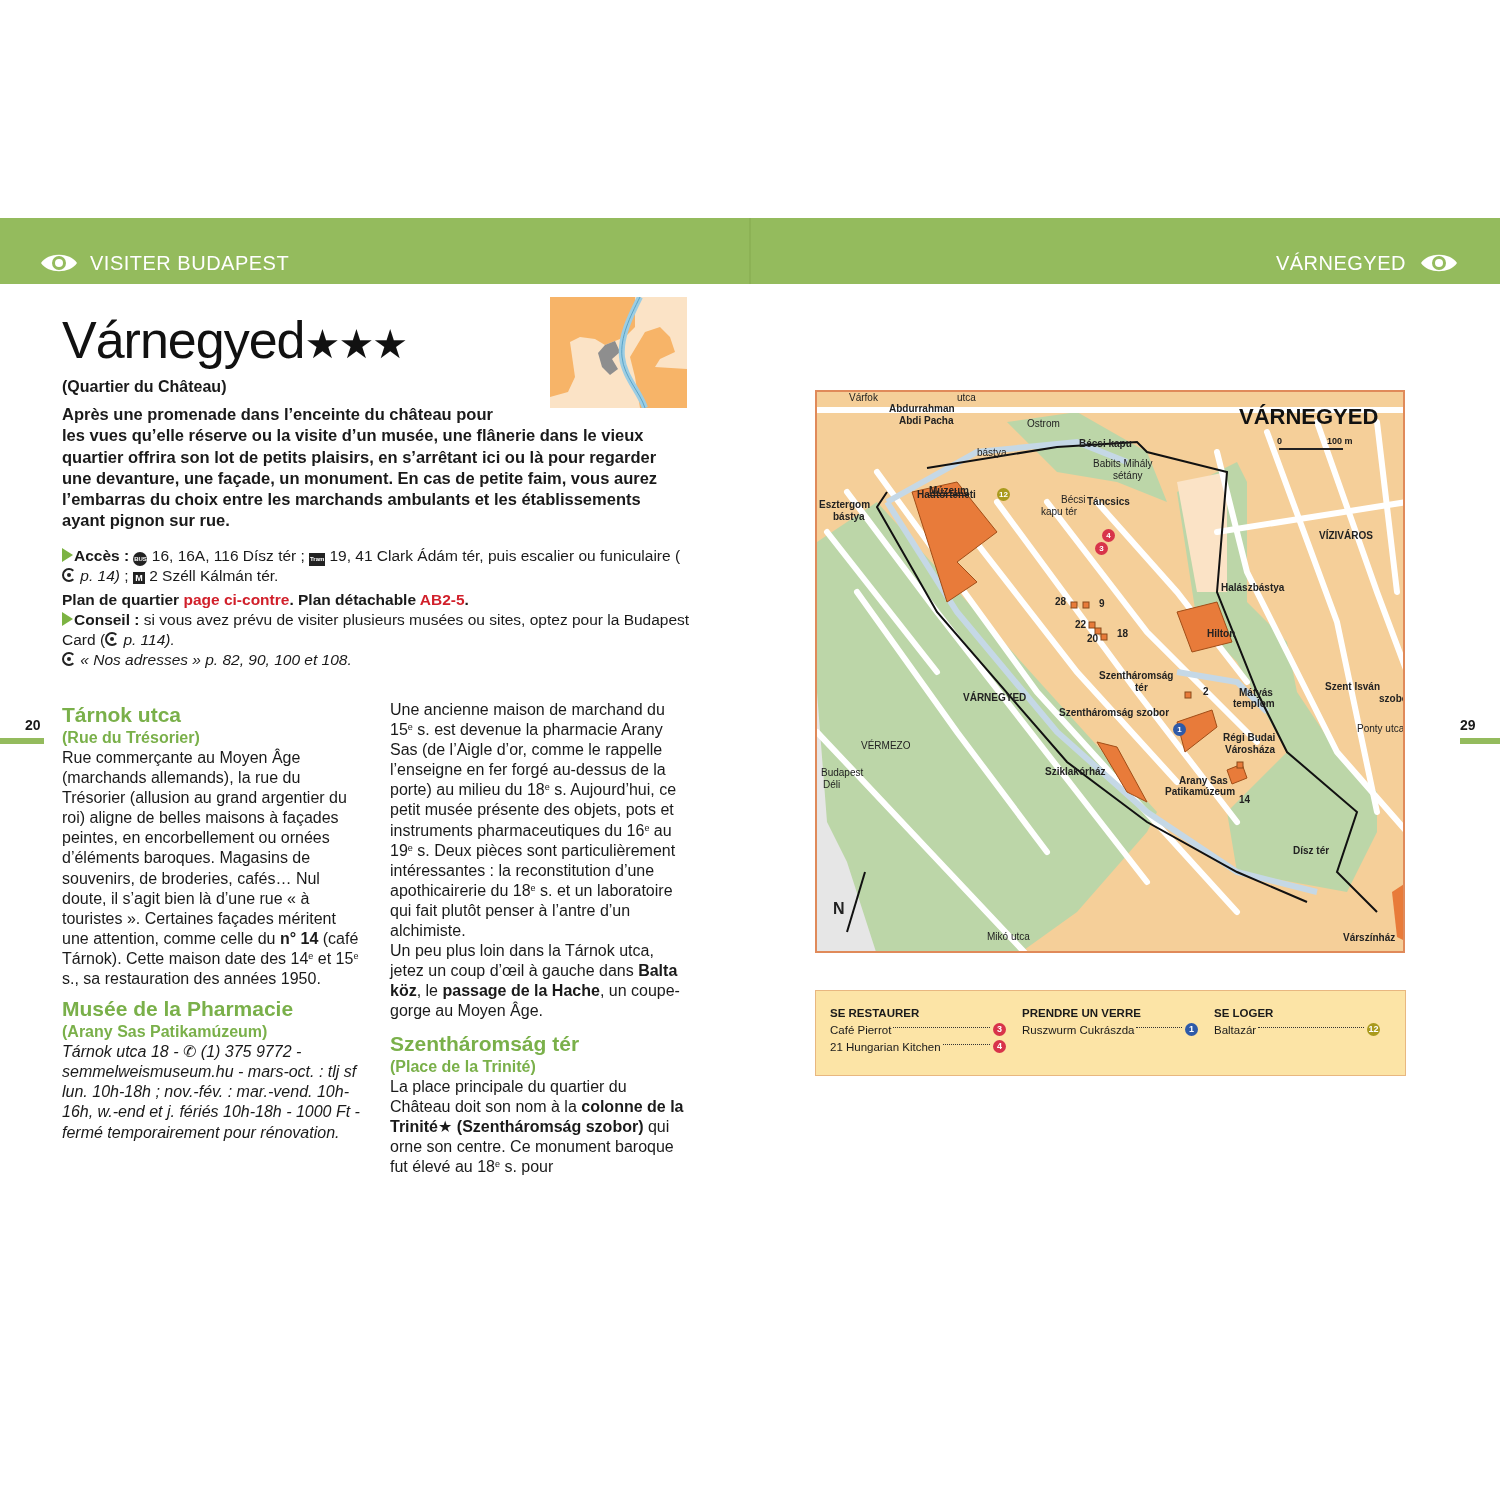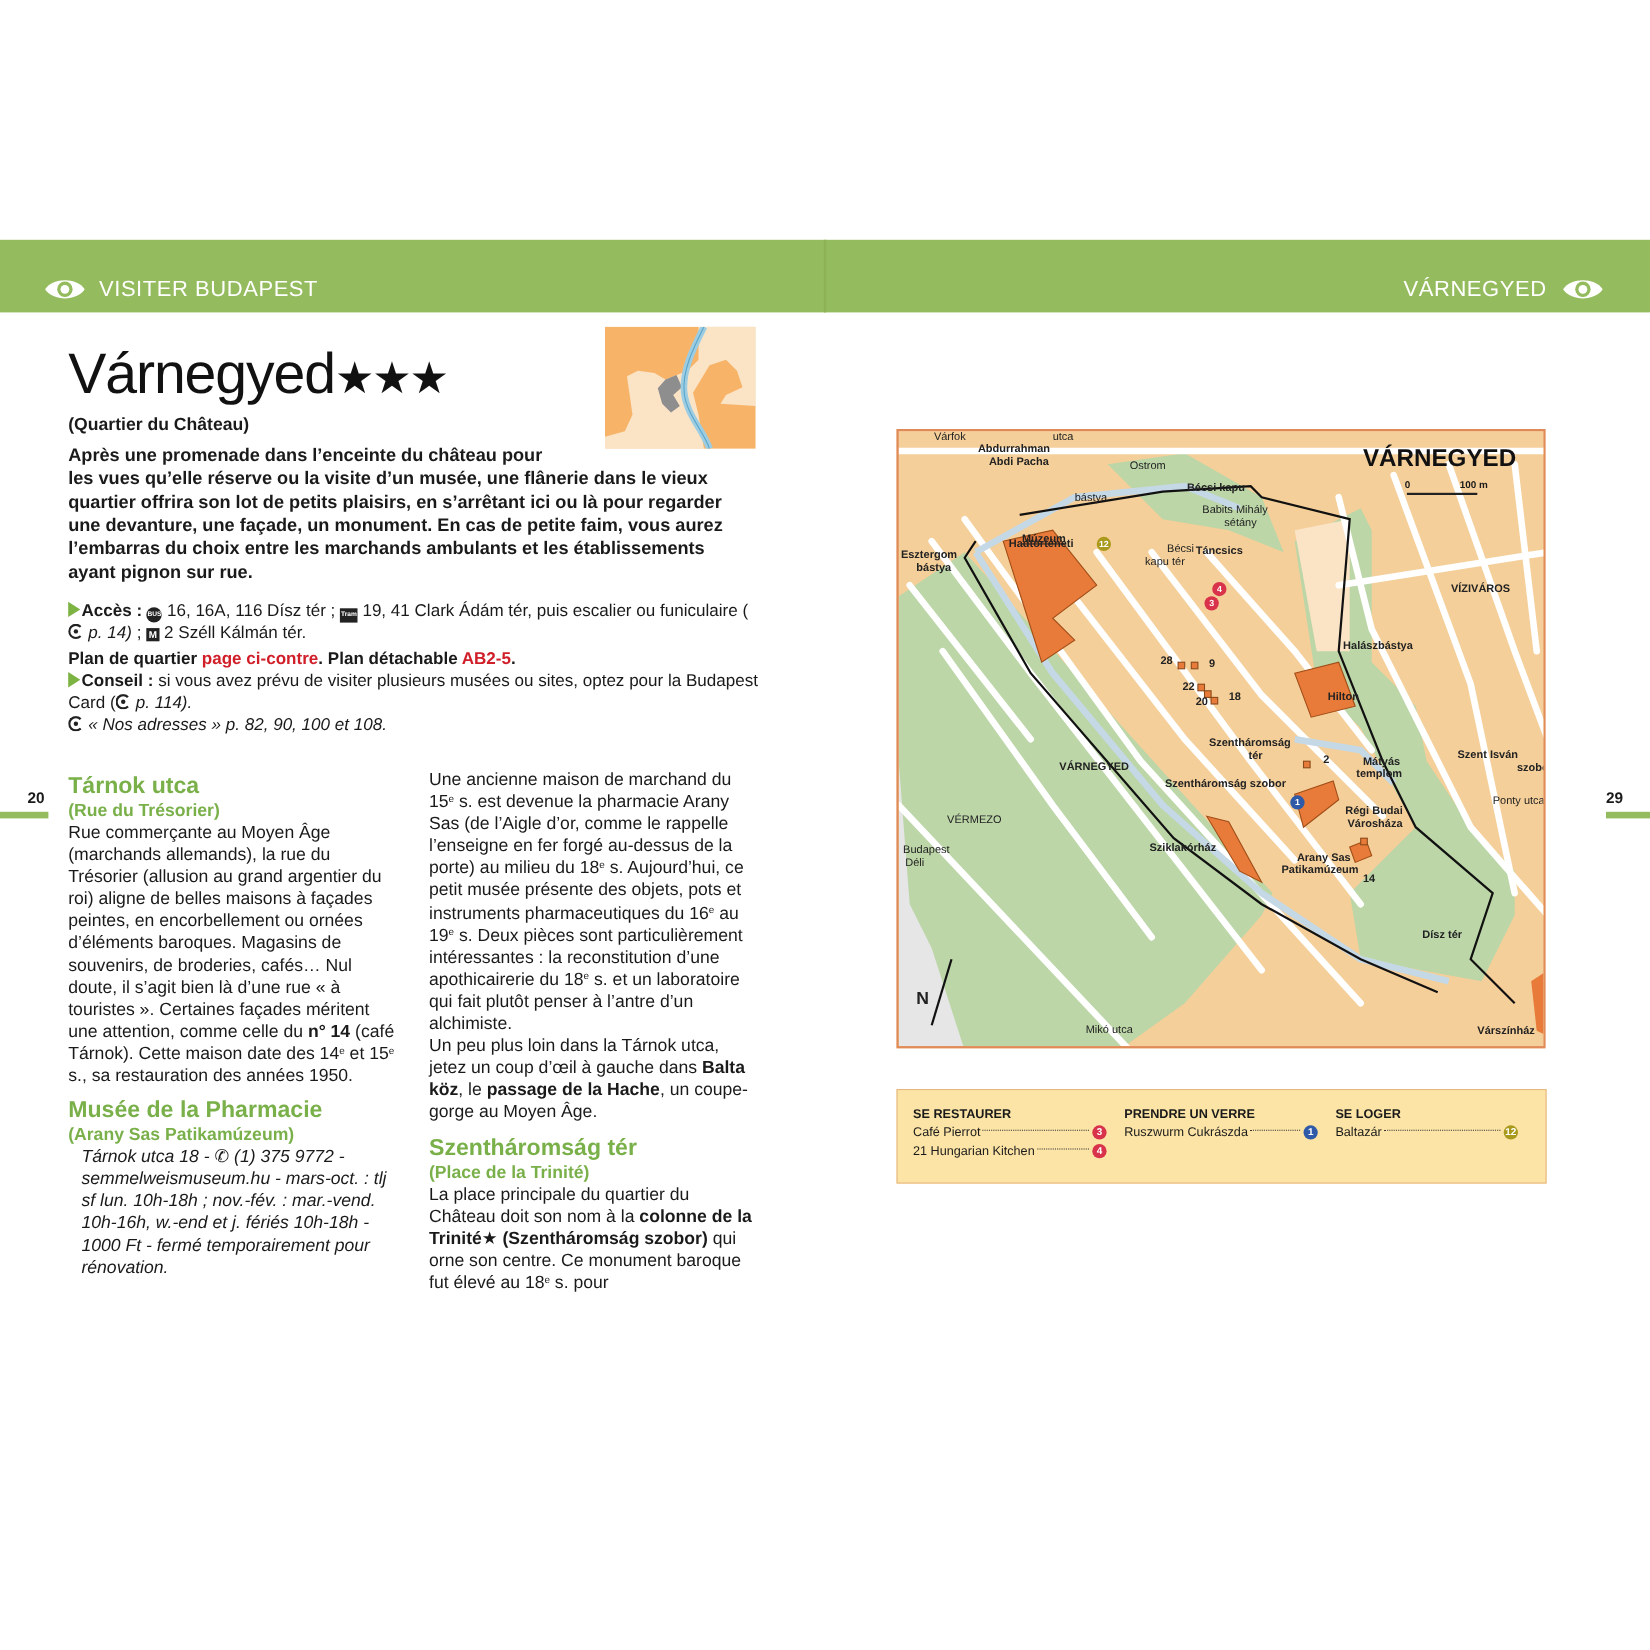--- a/index.html
+++ b/index.html
@@ -35,21 +35,21 @@
   .icon-ref { display:inline-block; width:14px; height:14px; border:2px solid #222; border-radius:50%; border-right-color:transparent; box-sizing:border-box; position:relative; vertical-align:-1px; font-style:normal;}
   .icon-ref::after { content:""; position:absolute; width:4px; height:4px; background:#222; border-radius:50%; left:3px; top:3px; }
 
   .pgnum { position:absolute; font-size:14px; font-weight:bold; }
   .pgbar { position:absolute; height:6px; background:#94bb5d; }
 
   .col { position:absolute; font-size:16px; line-height:20.1px; }
   .col h2 { margin:0; color:#7ab04a; font-size:21px; font-weight:bold; line-height:26px; }
   .col h3 { margin:0; color:#7ab04a; font-size:16px; font-weight:bold; line-height:20px; }
   .col p { margin:0; }
-  .col .addr { font-style:italic;margin-left:12px; }
+  .col .addr { font-style:italic; }
   sup { font-size:9px; vertical-align:5px; line-height:0; }
 
   .map { position:absolute; left:815px; top:390px; width:590px; height:563px; border:2px solid #e08a5a; box-sizing:border-box; background:#f5cf99; overflow:hidden; }
   .map svg { position:absolute; left:0; top:0; }
   .map .lbl { position:absolute; font-size:10px; color:#222; white-space:nowrap; }
   .map .lbl.bold { font-weight:bold; }
   .map .maptitle { position:absolute; left:422px; top:12px; font-size:22px; font-weight:bold; color:#111; }
   .scale { position:absolute; left:460px; top:44px; font-size:9px; font-weight:bold; }
   .scale .bar { position:absolute; left:2px; top:12px; width:64px; height:2px; background:#222; }
   .pin { position:absolute; width:13px; height:13px; border-radius:50%; color:#fff; font-size:8px; font-weight:bold; text-align:center; line-height:13px; }

